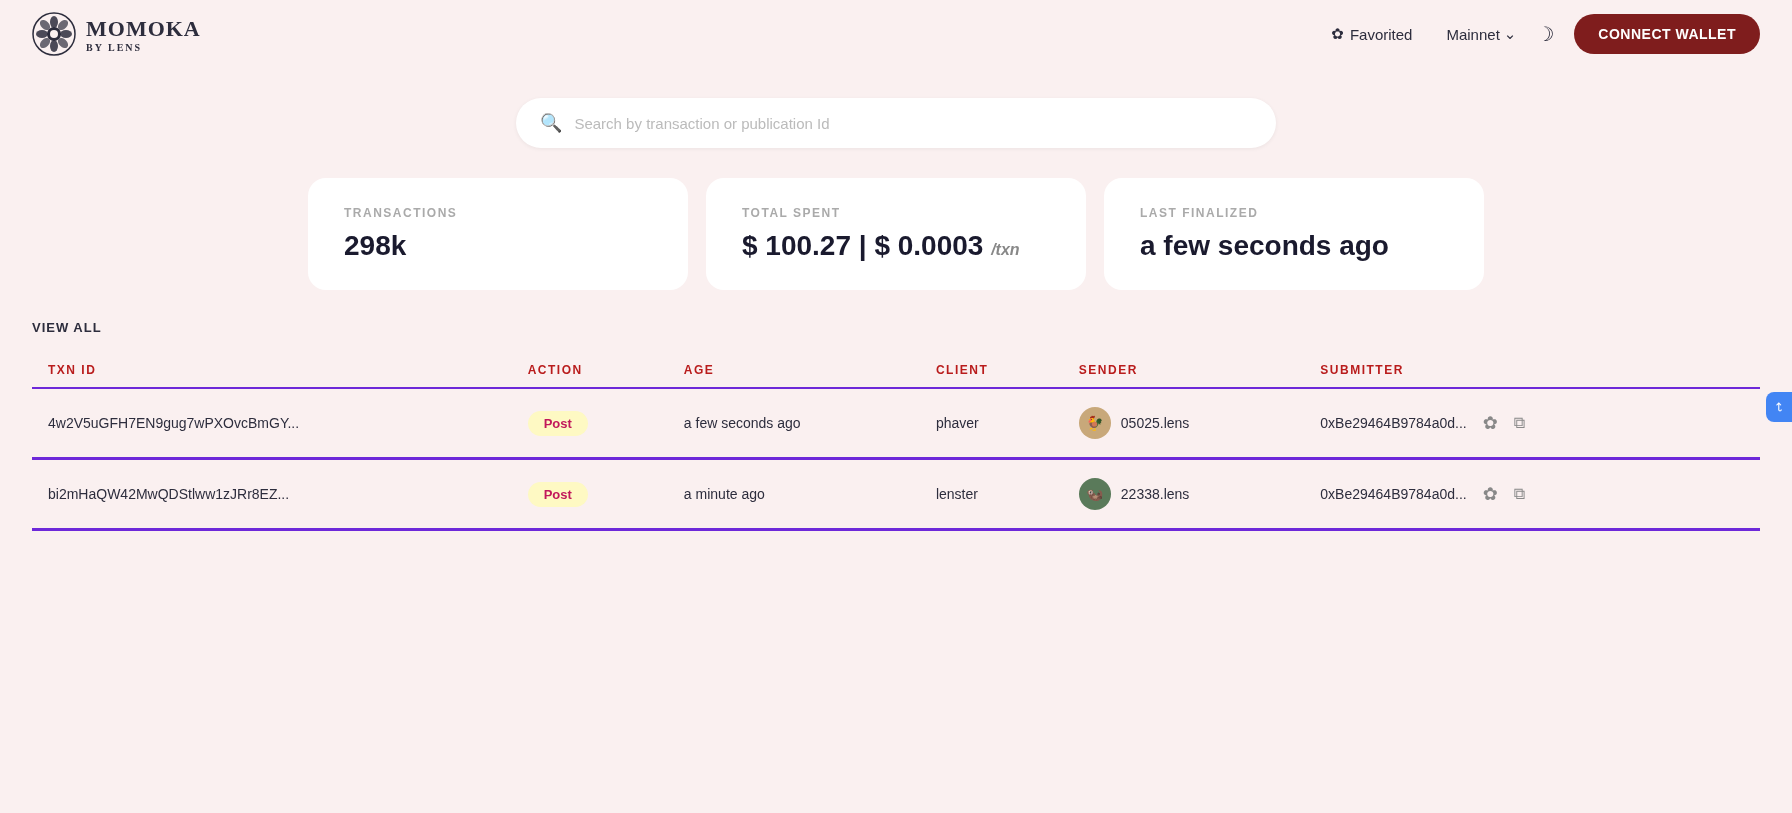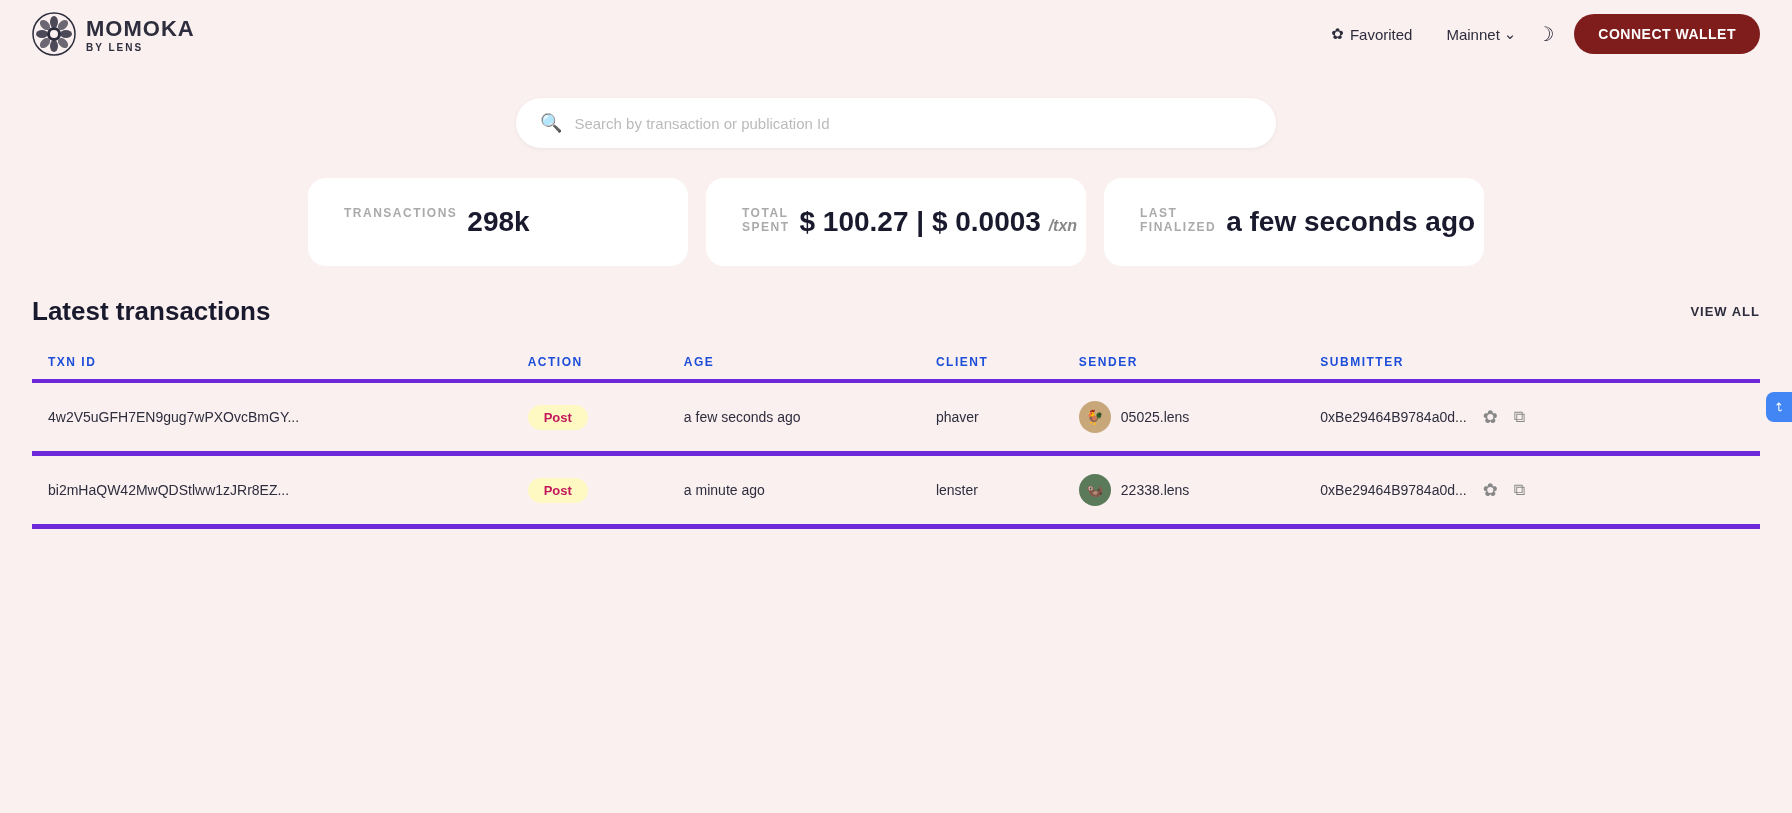--- a/index.html
+++ b/index.html
@@ -15,20 +15,21 @@
       display: flex;
       align-items: center;
       justify-content: space-between;
       padding: 12px 32px;
       background: #faf0f0;
     }
     .logo-area {
       display: flex;
       align-items: center;
       gap: 10px;
+      font-family: Liberation Serif, serif;
     }
     .logo-icon {
       width: 44px;
       height: 44px;
     }
     .logo-text {
       display: flex;
       flex-direction: column;
     }
     .logo-title {
@@ -122,21 +123,21 @@
       padding: 10px 32px 30px;
       justify-content: center;
     }
     .stat-card {
       background: #fff;
       border-radius: 18px;
       padding: 28px 36px;
       flex: 1;
       max-width: 380px;
       display: flex;
-      flex-direction: row;
+      flex-direction: column;
       gap: 10px;
     }
     .stat-label {
       font-size: 12px;
       font-weight: 600;
       color: #aaa;
       letter-spacing: 1.5px;
       text-transform: uppercase;
     }
     .stat-value {
@@ -180,27 +181,27 @@
 
     
     .txn-table {
       width: 100%;
       border-collapse: collapse;
     }
     .txn-table thead tr th {
       text-align: left;
       font-size: 12px;
       font-weight: 700;
-      color: #1d4ed8;
+      color: #b91c1c;
       letter-spacing: 1.5px;
       padding: 10px 16px;
-      border-bottom: 4px solid #6d28d9;
+      border-bottom: 2px solid #6d28d9;
     }
     .txn-table tbody tr {
-      border-bottom: 5px solid #6d28d9;
+      border-bottom: 3px solid #6d28d9;
     }
     .txn-table tbody tr td {
       padding: 18px 16px;
       font-size: 14px;
       color: #2d2d3d;
       vertical-align: middle;
     }
     .txn-id {
       font-size: 14px;
       color: #2d2d3d;
@@ -327,21 +328,20 @@
       <div class="stat-value">$ 100.27 | $ 0.0003 <span class="unit">/txn</span></div>
     </div>
     <div class="stat-card">
       <div class="stat-label">LAST FINALIZED</div>
       <div class="stat-value">a few seconds ago</div>
     </div>
   </div>
 
 <div class="txn-section">
   <div class="txn-header">
-    <h2 class="txn-title">Latest transactions</h2>
     <button class="view-all-btn">VIEW ALL</button>
   </div>
 
   <table class="txn-table" id="txn-table">
     <thead id="txn-thead">
     <tr>
           <th>TXN ID</th>
           <th>ACTION</th>
           <th>AGE</th>
           <th>CLIENT</th>

